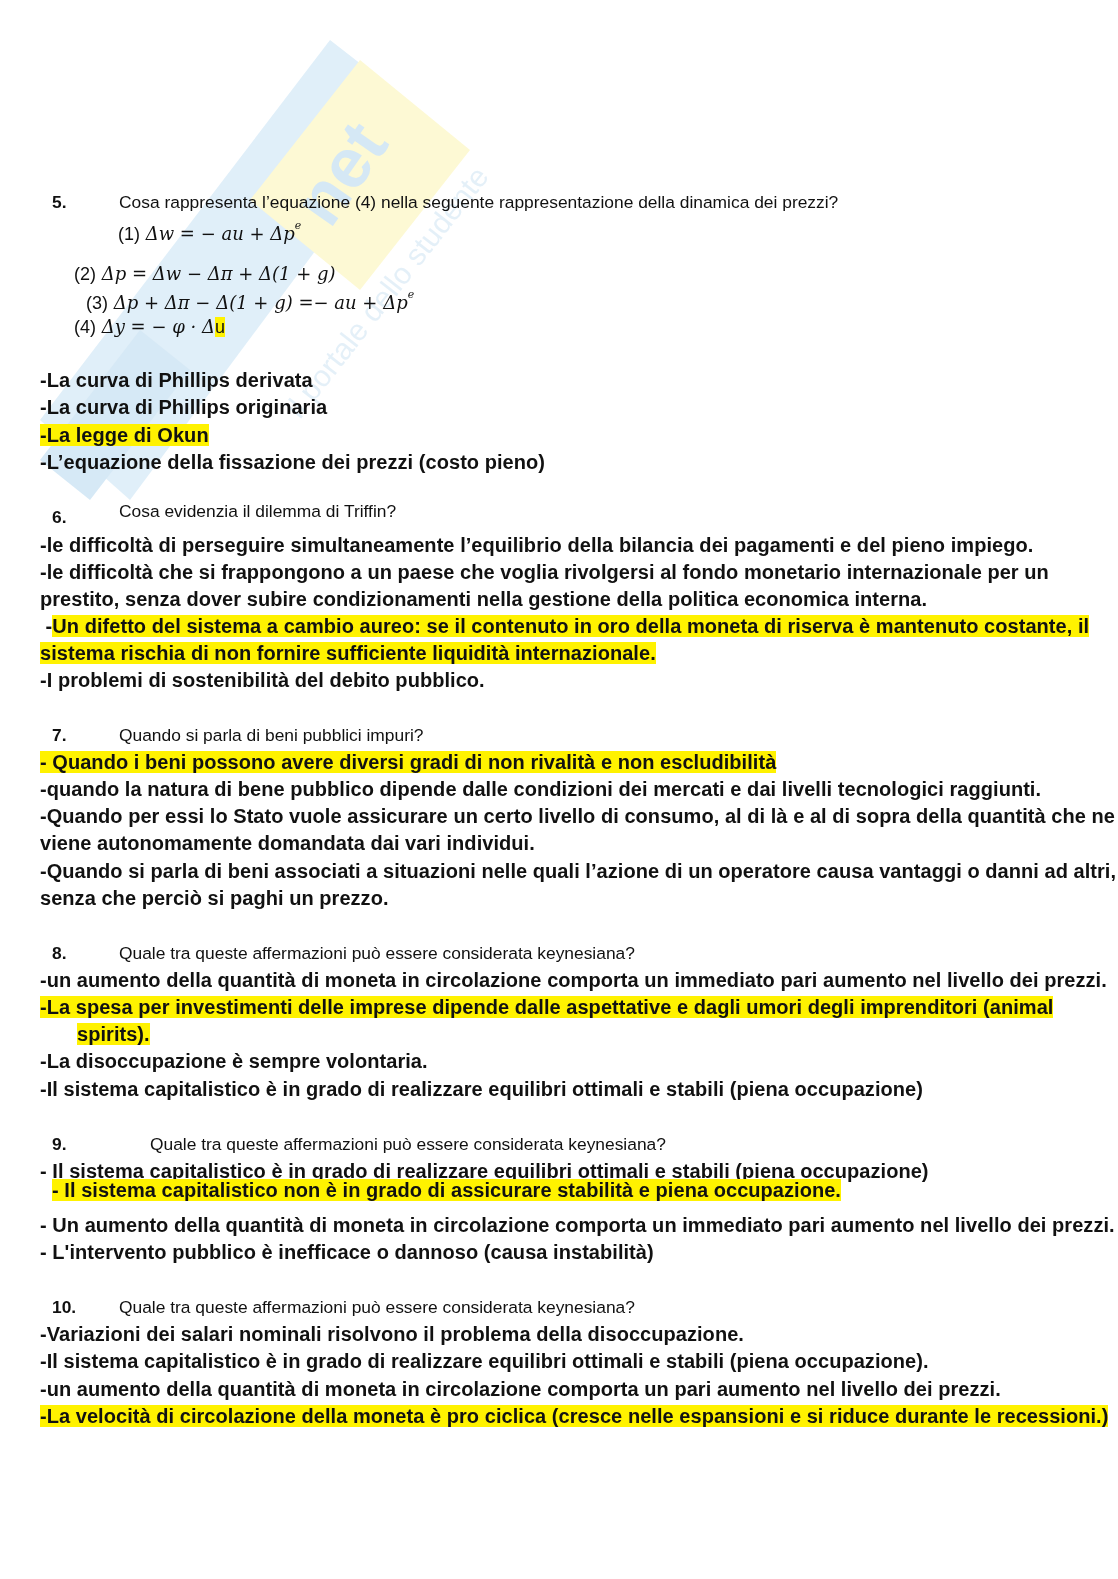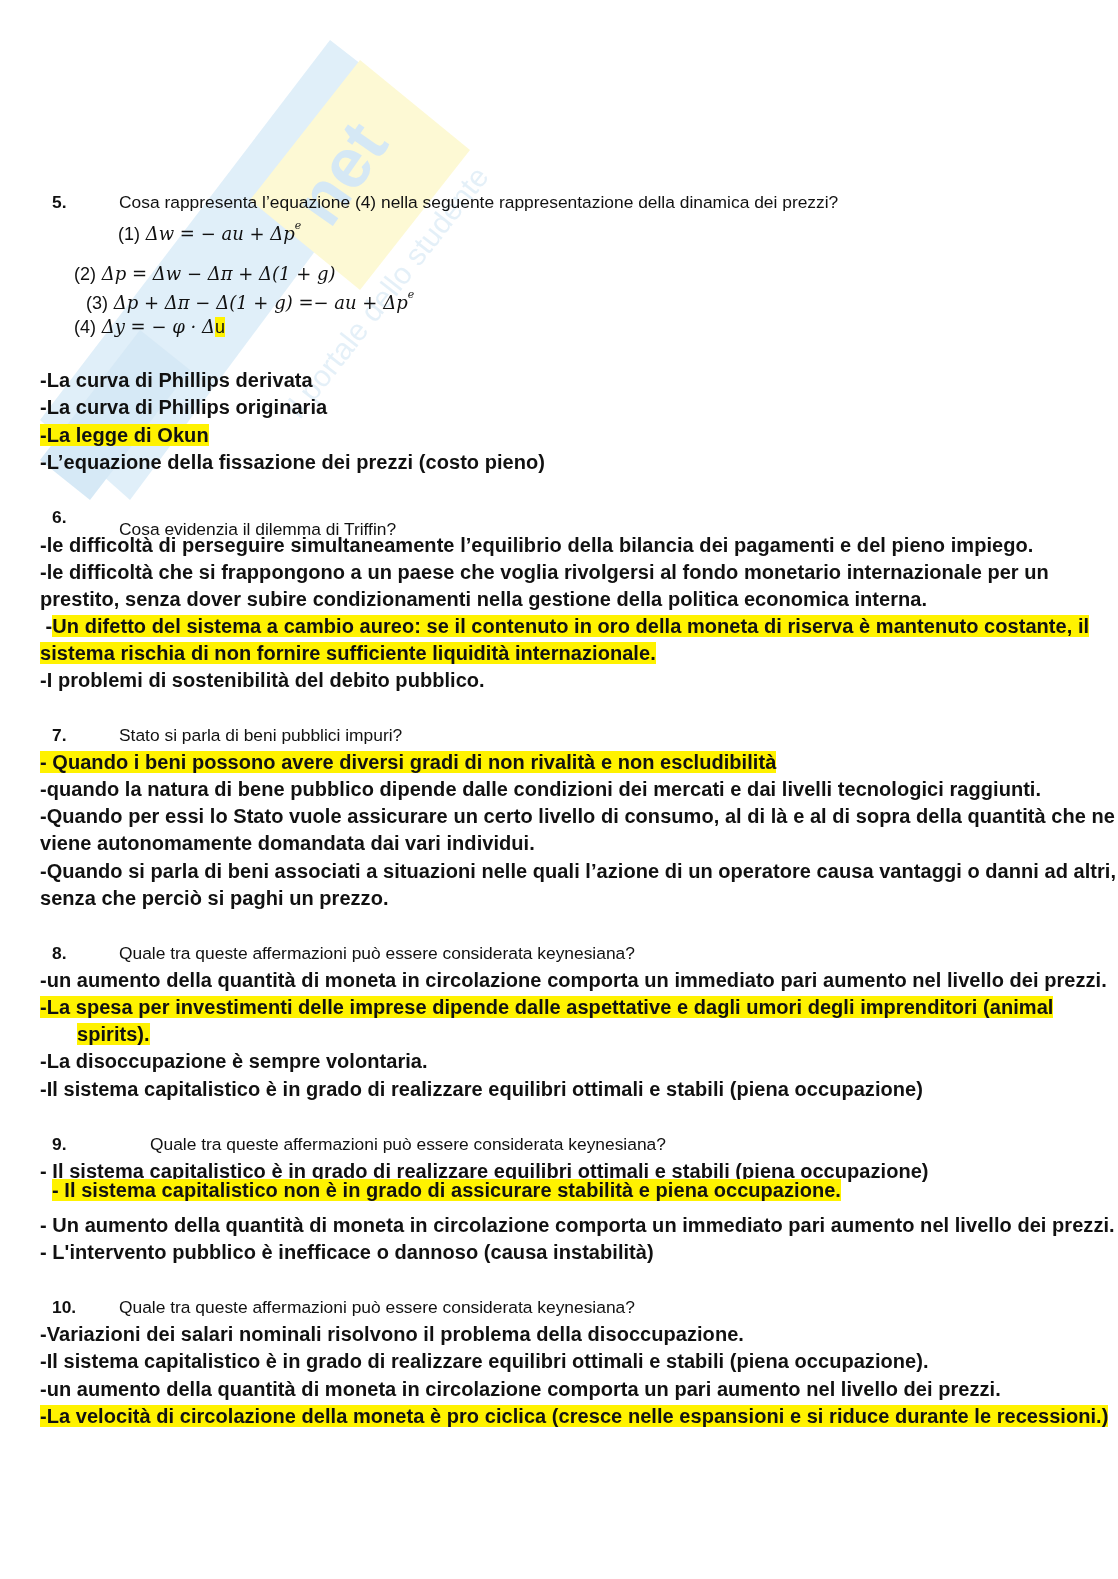--- a/index.html
+++ b/index.html
@@ -69,33 +69,33 @@
     </div>
 
     <div class="line" style="top:369px;">-La curva di Phillips derivata</div>
     <div class="line" style="top:396px;">-La curva di Phillips originaria</div>
     <div class="line" style="top:424px;"><span class="hl">-La legge di Okun</span></div>
     <div class="line" style="top:451px;text-align:center;">-L’equazione della fissazione dei prezzi (costo pieno)</div>
   </div>
 
   <div>
     <span class="q-num" style="left:52px; top:506px;">6.</span>
-    <span class="q-title" style="left:119px; top:518px;">Cosa evidenzia il dilemma di Triffin?</span>
+    <span class="q-title" style="left:119px; top:500px;">Cosa evidenzia il dilemma di Triffin?</span>
 
     <div class="line" style="top:534px;">-le difficoltà di perseguire simultaneamente l’equilibrio della bilancia dei pagamenti e del pieno impiego.</div>
     <div class="line" style="top:561px;">-le difficoltà che si frappongono a un paese che voglia rivolgersi al fondo monetario internazionale per un</div>
     <div class="line" style="top:588px;">prestito, senza dover subire condizionamenti nella gestione della politica economica interna.</div>
     <div class="line" style="top:615px;"><span style="white-space:pre"> -</span><span class="hl">Un difetto del sistema a cambio aureo: se il contenuto in oro della moneta di riserva è mantenuto costante, il</span></div>
     <div class="line" style="top:642px;"><span class="hl">sistema rischia di non fornire sufficiente liquidità internazionale.</span></div>
     <div class="line" style="top:669px;">-I problemi di sostenibilità del debito pubblico.</div>
   </div>
 
   <div>
     <span class="q-num" style="left:52px; top:724px;">7.</span>
-    <span class="q-title" style="left:119px; top:724px;">Stato si parla di beni pubblici impuri?</span>
+    <span class="q-title" style="left:119px; top:724px;">Quando si parla di beni pubblici impuri?</span>
 
     <div class="line" style="top:751px;"><span class="hl">- Quando i beni possono avere diversi gradi di non rivalità e non escludibilità</span></div>
     <div class="line" style="top:778px;">-quando la natura di bene pubblico dipende dalle condizioni dei mercati e dai livelli tecnologici raggiunti.</div>
     <div class="line" style="top:805px;">-Quando per essi lo Stato vuole assicurare un certo livello di consumo, al di là e al di sopra della quantità che ne</div>
     <div class="line" style="top:832px;">viene autonomamente domandata dai vari individui.</div>
     <div class="line" style="top:860px;">-Quando si parla di beni associati a situazioni nelle quali l’azione di un operatore causa vantaggi o danni ad altri,</div>
     <div class="line" style="top:887px;">senza che perciò si paghi un prezzo.</div>
   </div>
 
   <div>

